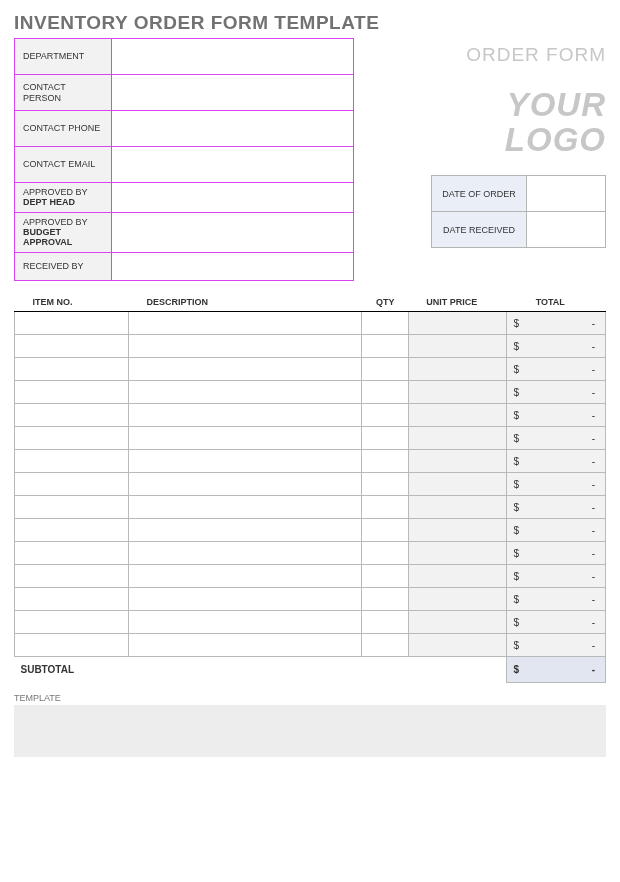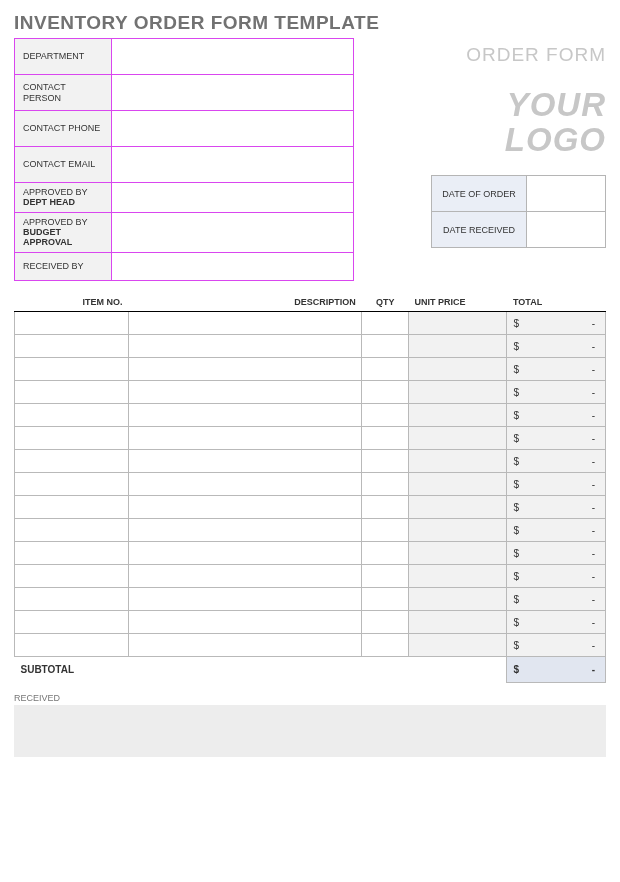--- a/index.html
+++ b/index.html
@@ -90,22 +90,22 @@
     margin-top: 12px;
   }
   .items-table th {
     border-bottom: 1px solid #000;
     font-size: 9px;
     font-weight: bold;
     padding: 4px 6px;
     text-align: center;
     background: #fff;
   }
-  .items-table th.left { text-align: right; padding-left: 18px; }
-  .items-table th.right { text-align: left; padding-right: 18px; }
+  .items-table th.left { text-align: left; padding-left: 18px; }
+  .items-table th.right { text-align: center; padding-right: 18px; }
   .items-table td {
     border: 1px solid #b9b9b9;
     height: 23px;
     font-size: 10px;
     padding: 0 6px;
   }
   .col-item { width: 110px; }
   .col-desc { width: 225px; }
   .col-qty  { width: 45px; }
   .col-unit { width: 95px; background: #f2f2f2; }
@@ -376,14 +376,14 @@
     <tr class="subtotal-row">
       <td colspan="4" class="subtotal-label">SUBTOTAL</td>
       <td class="subtotal-value">
         <span class="cur">$</span>
           <span class="dash">-</span>
       </td>
     </tr>
   </tbody>
 </table>
 
-<div class="comments-label">RECEIVED</div>
+<div class="comments-label">TEMPLATE</div>
 <div class="comments-box"></div>
 
 </body></html>

